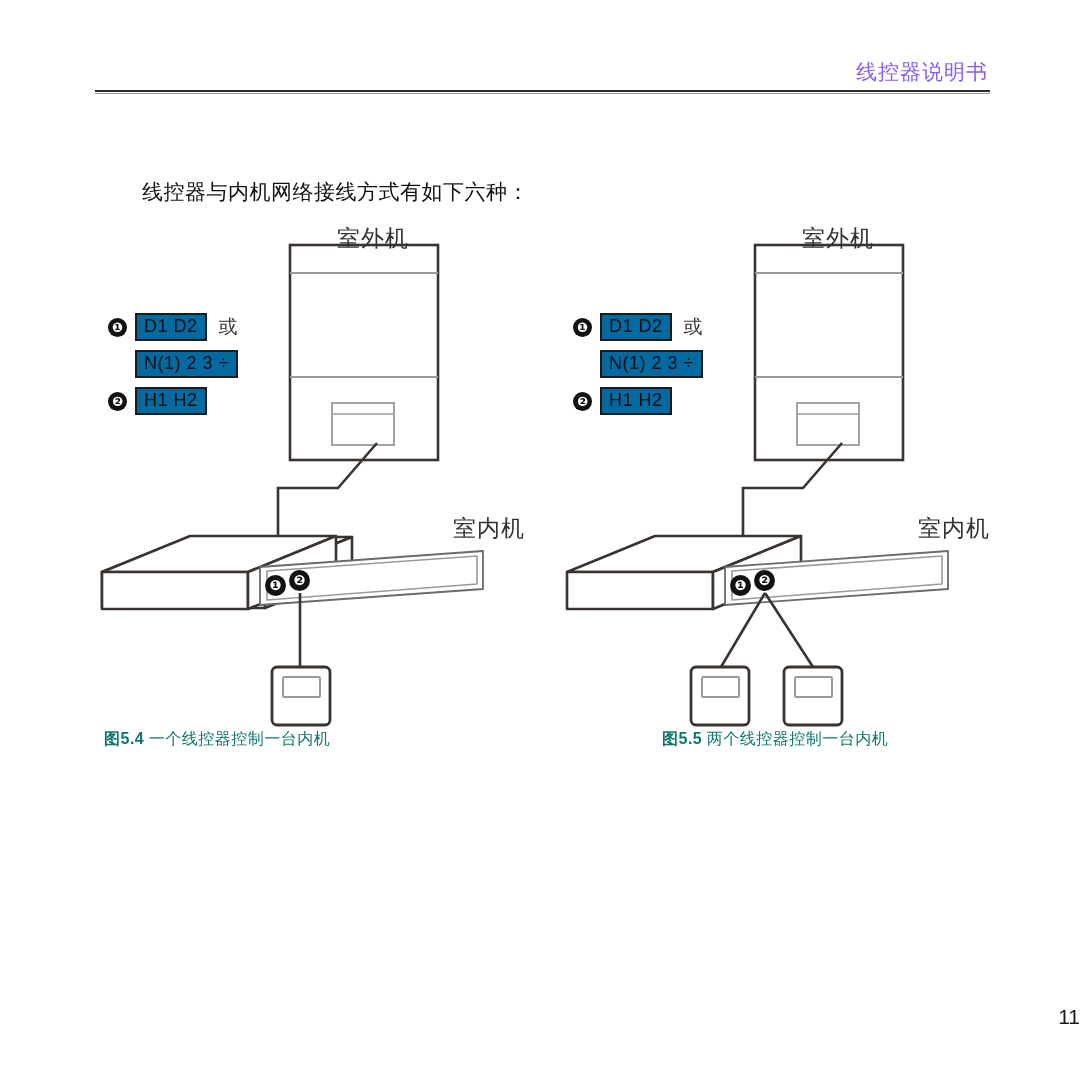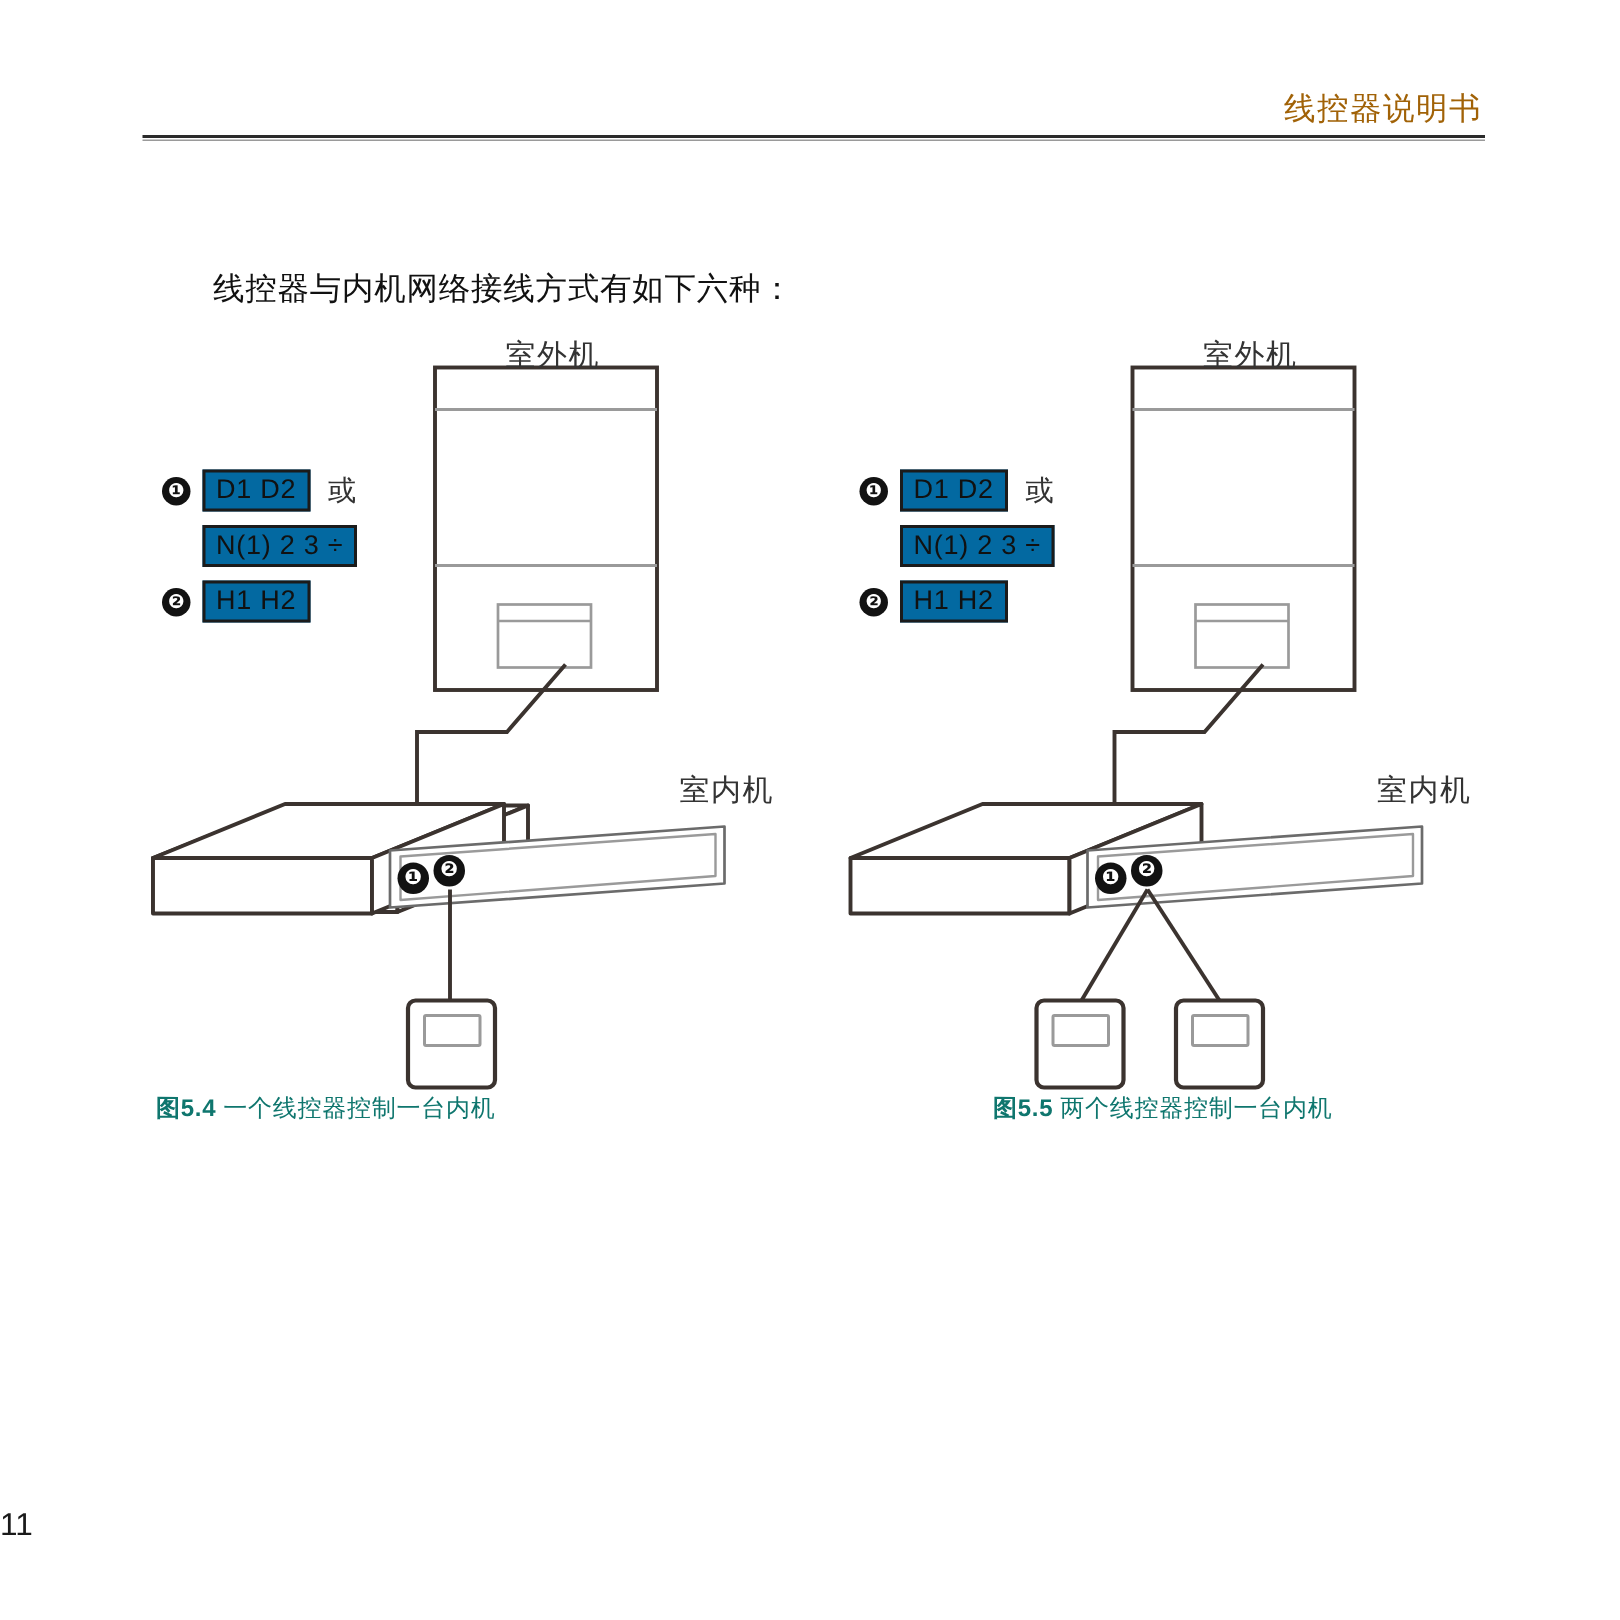--- a/index.html
+++ b/index.html
@@ -23,21 +23,21 @@
   }
 
   
   .header-title {
     position: absolute;
     right: 92px;
     top: 58px;
     font-family: "Liberation Serif", "DejaVu Serif", serif;
     font-size: 21px;
     letter-spacing: 1px;
-    color: #a16207;
+    color: #8b5cf6;
     white-space: nowrap;
   }
   .header-rule {
     position: absolute;
     left: 95px;
     top: 90px;
     width: 895px;
     height: 0;
     border-top: 2px solid #2b2b2b;
   }
@@ -90,40 +90,40 @@
   }
   .caption.left  { left: 104px; }
   .caption.right { left: 662px; }
 
   
   .page-number {
     position: absolute;
     left: 0;
     right: 0;
     top: 1005px;
-    text-align: left;
+    text-align: right;
     font-size: 21px;
     color: #1a1a1a;
   }
 
   
   .diagram {
     position: absolute;
     top: 215px;
     width: 500px;
     height: 510px;
   }
   .diagram.left  { left: 90px; }
   .diagram.right { left: 555px; }
 
   
   .unit-label {
     position: absolute;
     font-family: "Liberation Serif", "DejaVu Serif", serif;
-    font-size: 20px;
+    font-size: 23px;
     letter-spacing: 1px;
     color: #333;
     white-space: nowrap;
   }
   .label-outdoor { left: 247px; top: 8px; }
   .label-indoor  { left: 315px; top: 298px; margin-left: 48px; }
 
   
   .legend {
     position: absolute;

